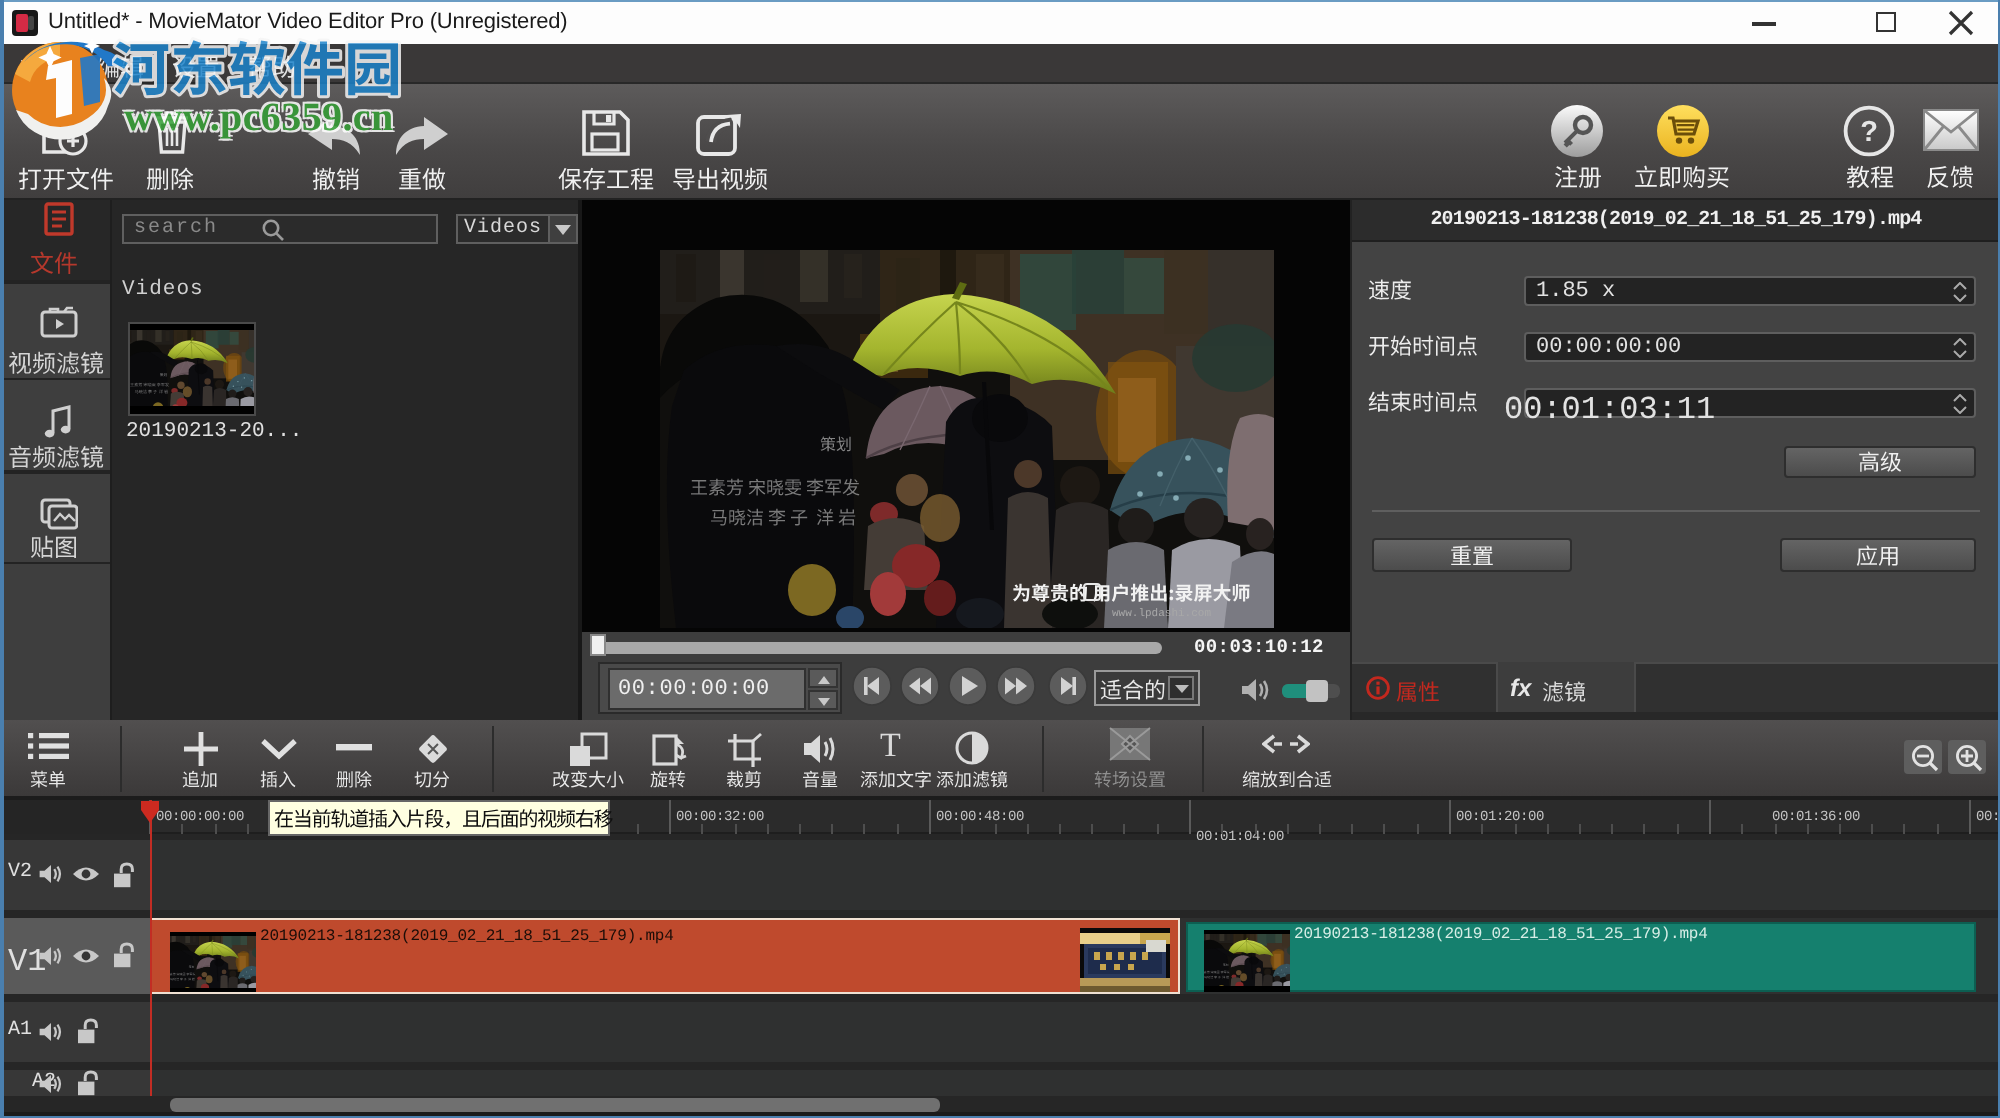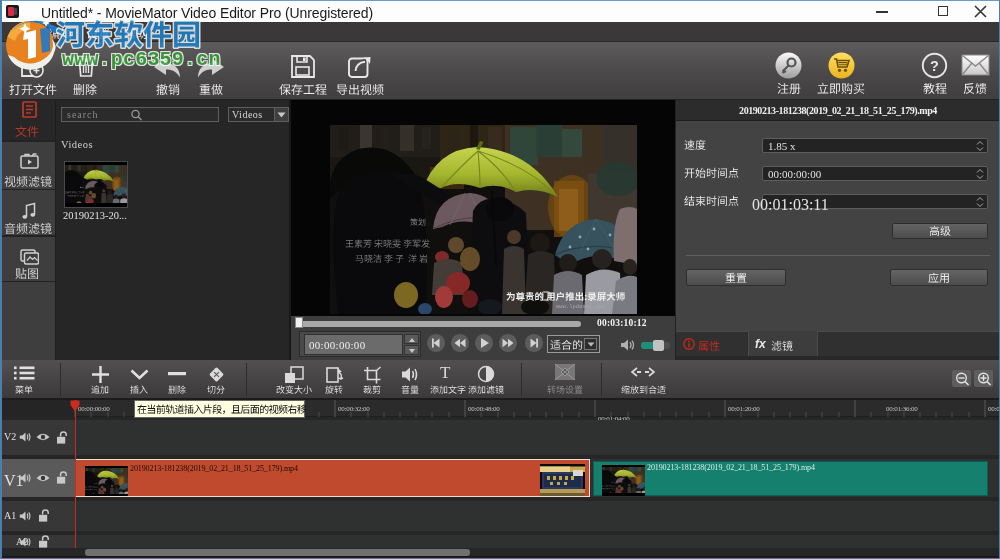--- a/index.html
+++ b/index.html
@@ -1,22 +1,22 @@
 <!DOCTYPE html>
 <html><head><meta charset="utf-8"><style>
 *{margin:0;padding:0;box-sizing:border-box}
 html,body{width:1000px;height:559px;overflow:hidden;background:#333;font-family:"Liberation Sans",sans-serif;position:relative}
 .abs{position:absolute}
-.mono{font-family:Liberation Serif, serif}
+.mono{font-family:Liberation Mono, monospace}
 </style></head><body>
 <div class="abs" style="left:0;top:0;width:1000px;height:22px;background:#fdfdfd;border-top:1px solid #6a9cc3"></div>
 <div class="abs" style="left:6px;top:5px;width:13px;height:13px;background:#181818;border-radius:2px"></div>
 <div class="abs" style="left:8px;top:7px;width:6px;height:9px;background:#d52b45;border-radius:1px"></div>
 <div class="abs" style="left:14px;top:8px;width:3px;height:7px;background:#444;border-radius:1px"></div>
-<div class="abs" style="left:41px;top:5px;font-size:14px;color:#1a1a1a;letter-spacing:-0.1px">Untitled* - MovieMator Video Editor Pro (Unregistered)</div>
+<div class="abs" style="left:24px;top:5px;font-size:11px;color:#1a1a1a;letter-spacing:-0.1px">Untitled* - MovieMator Video Editor Pro (Unregistered)</div>
 <div class="abs" style="left:876px;top:11px;width:12px;height:1.5px;background:#333"></div>
 <div class="abs" style="left:938px;top:6px;width:10px;height:10px;border:1.5px solid #333"></div>
 <svg class="abs" style="left:974px;top:5px" width="13" height="13">
     <path d="M1 1 L12 12 M12 1 L1 12" stroke="#333" stroke-width="1.6"></path>
   </svg>
 <div class="abs" style="left:0;top:22px;width:1000px;height:20px;background:#3a3838;border-bottom:1px solid #282828"></div>
 <svg style="position:absolute;left:10.0px;top:24px;" width="26" height="19" viewBox="0 -14 26 19">
     <path d="M5.1 -9.9C5.4 -9.3 5.8 -8.5 6.0 -8.0L7.0 -8.3C6.8 -8.8 6.4 -9.6 6.0 -10.2ZM0.6 -8.0V-7.1H2.5C3.2 -5.3 4.1 -3.7 5.4 -2.4C4.0 -1.3 2.4 -0.5 0.4 0.1C0.6 0.3 0.9 0.7 1.0 0.9C3.0 0.3 4.7 -0.6 6.0 -1.8C7.4 -0.6 9.0 0.3 11.0 0.9C11.1 0.6 11.4 0.2 11.6 0.0C9.7 -0.4 8.1 -1.3 6.7 -2.4C7.9 -3.6 8.9 -5.2 9.6 -7.1H11.4V-8.0ZM6.0 -3.0C4.9 -4.2 4.0 -5.5 3.4 -7.1H8.5C7.9 -5.5 7.1 -4.1 6.0 -3.0Z M15.8 -4.1V-3.2H19.2V1.0H20.1V-3.2H23.4V-4.1H20.1V-6.7H22.9V-7.6H20.1V-9.9H19.2V-7.6H17.6C17.8 -8.2 17.9 -8.7 18.0 -9.3L17.2 -9.5C16.9 -7.9 16.4 -6.4 15.7 -5.4C15.9 -5.3 16.3 -5.0 16.5 -4.9C16.8 -5.4 17.1 -6.0 17.4 -6.7H19.2V-4.1ZM15.2 -10.0C14.6 -8.2 13.5 -6.4 12.4 -5.2C12.5 -5.0 12.8 -4.6 12.9 -4.4C13.3 -4.8 13.6 -5.2 14.0 -5.8V0.9H14.9V-7.2C15.3 -8.0 15.7 -8.9 16.1 -9.8Z" fill="#e0e0e0"></path>
   </svg>
 <svg style="position:absolute;left:48.0px;top:24px;" width="26" height="19" viewBox="0 -14 26 19">
@@ -684,12 +684,12 @@
 <path d="M52 16 A26 24 0 0 0 10 14 A28 22 0 0 1 50 8 Q58 10 60 16 Z" fill="#2178c8"></path>
 <path d="M6 38 A24 22 0 0 0 52 36 Q56 28 50 22 Q54 34 42 42 A22 20 0 0 1 12 40 Z" fill="#f0f0ee"></path>
 <path d="M22 16 L34 13 L34 40 L26 42 L26 22 L21 23 Z" fill="#fdfdfd"></path>
 <path d="M38 12 L48 10 L48 34 L40 36 Z" fill="#2178c8" opacity="0.9"></path>
 <path d="M23 6 l1.8 4 4 1.8 -4 1.8 -1.8 4 -1.8 -4 -4 -1.8 4 -1.8 Z" fill="#ffffff"></path>
 <path d="M44 2 l1.2 2.8 2.8 1.2 -2.8 1.2 -1.2 2.8 -1.2 -2.8 -2.8 -1.2 2.8 -1.2 Z" fill="#ffffff"></path>
 </svg>
 <svg style="position:absolute;left:56.0px;top:12px;opacity:0.84" width="149" height="46" viewBox="0 -33 149 46">
     <path d="M0.6 -13.7C2.3 -12.8 4.8 -11.4 6.0 -10.6L7.9 -13.5C6.7 -14.3 4.1 -15.5 2.5 -16.3ZM1.4 -0.1 4.3 2.3C6.1 -0.6 7.9 -3.9 9.4 -6.9L6.9 -9.3C5.1 -5.9 2.9 -2.3 1.4 -0.1ZM1.9 -21.8C3.6 -20.8 6.0 -19.3 7.2 -18.4L9.2 -21.1V-19.5H22.5V-1.9C22.5 -1.2 22.3 -1.0 21.6 -1.0C20.8 -1.0 18.2 -1.0 16.0 -1.1C16.5 -0.1 17.1 1.5 17.3 2.6C20.5 2.6 22.7 2.5 24.1 1.9C25.5 1.4 26.0 0.3 26.0 -1.8V-19.5H28.1V-22.9H9.2V-21.3C7.9 -22.1 5.5 -23.4 3.9 -24.2ZM10.4 -16.5V-3.8H13.5V-5.7H20.0V-16.5ZM13.5 -13.4H16.8V-8.8H13.5Z M35.7 -7.5C34.7 -4.9 32.7 -2.2 30.7 -0.5C31.5 0.0 32.9 1.1 33.6 1.7C35.7 -0.3 37.9 -3.5 39.2 -6.6ZM48.3 -6.1C50.3 -3.9 52.7 -0.8 53.7 1.2L56.9 -0.4C55.7 -2.4 53.2 -5.4 51.2 -7.6ZM31.1 -20.9V-17.6H37.0C36.2 -16.2 35.4 -15.1 34.9 -14.5C34.0 -13.3 33.4 -12.6 32.5 -12.4C33.0 -11.4 33.6 -9.6 33.8 -8.8C34.1 -9.1 35.6 -9.3 37.2 -9.3H43.2V-1.7C43.2 -1.2 43.0 -1.1 42.5 -1.1C42.0 -1.1 40.5 -1.1 39.0 -1.2C39.5 -0.2 40.1 1.4 40.3 2.4C42.4 2.4 44.0 2.3 45.2 1.7C46.4 1.1 46.7 0.2 46.7 -1.6V-9.3H54.7L54.7 -12.7H46.7V-16.4H43.2V-12.7H38.0C39.1 -14.2 40.3 -15.8 41.4 -17.6H56.0V-20.9H43.3C43.7 -21.8 44.2 -22.7 44.6 -23.5L40.7 -24.9C40.2 -23.5 39.6 -22.2 38.9 -20.9Z M74.5 -24.7C74.0 -20.2 72.9 -16.0 70.9 -13.3C71.7 -12.9 73.1 -11.9 73.7 -11.3C74.8 -12.9 75.7 -15.0 76.4 -17.4H82.4C82.1 -15.6 81.7 -13.7 81.4 -12.5L84.2 -11.8C84.9 -13.9 85.6 -17.2 86.1 -20.1L83.8 -20.6L83.3 -20.5H77.2C77.5 -21.7 77.7 -22.9 77.8 -24.2ZM76.7 -14.8V-13.4C76.7 -9.7 76.2 -3.9 70.6 0.3C71.4 0.8 72.6 1.9 73.2 2.6C75.9 0.5 77.6 -2.0 78.6 -4.5C79.8 -1.4 81.5 1.0 84.2 2.6C84.6 1.7 85.7 0.3 86.4 -0.3C82.9 -2.1 80.9 -5.9 79.9 -10.4C80.0 -11.5 80.0 -12.4 80.0 -13.3V-14.8ZM60.4 -9.0C60.7 -9.3 61.8 -9.4 62.8 -9.4H65.6V-6.3C63.0 -6.0 60.6 -5.7 58.8 -5.5L59.5 -1.9L65.6 -2.9V2.5H68.7V-3.5L72.0 -4.0L71.8 -7.2L68.7 -6.8V-9.4H71.5L71.6 -12.6H68.7V-16.6H65.6V-12.6H63.6C64.4 -14.3 65.1 -16.2 65.8 -18.2H71.8V-21.5H66.8L67.5 -23.9L64.1 -24.6C63.9 -23.5 63.7 -22.5 63.4 -21.5H59.2V-18.2H62.5C61.9 -16.3 61.3 -14.8 61.0 -14.2C60.4 -12.9 60.0 -12.2 59.3 -11.9C59.7 -11.1 60.2 -9.6 60.4 -9.0Z M96.2 -10.6V-7.2H104.0V2.6H107.5V-7.2H115.0V-10.6H107.5V-15.6H113.6V-19.0H107.5V-24.3H104.0V-19.0H101.6C101.9 -20.1 102.2 -21.2 102.5 -22.4L99.1 -23.0C98.5 -19.5 97.2 -15.8 95.7 -13.5C96.5 -13.1 98.0 -12.3 98.7 -11.8C99.3 -12.9 99.9 -14.2 100.5 -15.6H104.0V-10.6ZM94.0 -24.5C92.6 -20.4 90.1 -16.2 87.5 -13.6C88.1 -12.8 89.1 -10.9 89.4 -10.0C90.0 -10.6 90.6 -11.3 91.1 -12.1V2.6H94.5V-17.3C95.6 -19.3 96.5 -21.4 97.3 -23.5Z M123.8 -18.3V-15.5H137.2V-18.3ZM122.4 -13.5V-10.7H126.0C125.7 -7.7 124.8 -5.9 121.6 -4.8C122.3 -4.2 123.1 -3.0 123.4 -2.2C127.6 -3.8 128.8 -6.5 129.1 -10.7H131.1V-6.4C131.1 -3.8 131.6 -2.9 134.0 -2.9C134.4 -2.9 135.5 -2.9 136.0 -2.9C137.8 -2.9 138.6 -3.8 138.9 -7.2C138.0 -7.4 136.8 -7.8 136.2 -8.3C136.2 -6.0 136.1 -5.6 135.6 -5.6C135.4 -5.6 134.7 -5.6 134.5 -5.6C134.1 -5.6 134.1 -5.7 134.1 -6.5V-10.7H138.5V-13.5ZM118.1 -23.4V2.6H121.6V1.4H139.3V2.6H143.0V-23.4ZM121.6 -1.9V-20.2H139.3V-1.9Z" fill="#1c84cc" stroke="#f5f5f5" stroke-width="3.0" paint-order="stroke" stroke-linejoin="round"></path>
   </svg>
-<div class="abs" style="left:62px;top:48px;font-size:20px;font-weight:bold;color:#35a136;opacity:0.85;text-shadow:-1px -1px 0 #fff,1px -1px 0 #fff,-1px 1px 0 #fff,1px 1px 0 #fff;letter-spacing:0.2px;font-family:Liberation Mono, monospace">www.pc6359.cn</div>
+<div class="abs" style="left:62px;top:48px;font-size:20px;font-weight:bold;color:#35a136;opacity:0.85;text-shadow:-1px -1px 0 #fff,1px -1px 0 #fff,-1px 1px 0 #fff,1px 1px 0 #fff;letter-spacing:0.2px;font-family:Liberation Serif, serif">www.pc6359.cn</div>
 </body></html>

